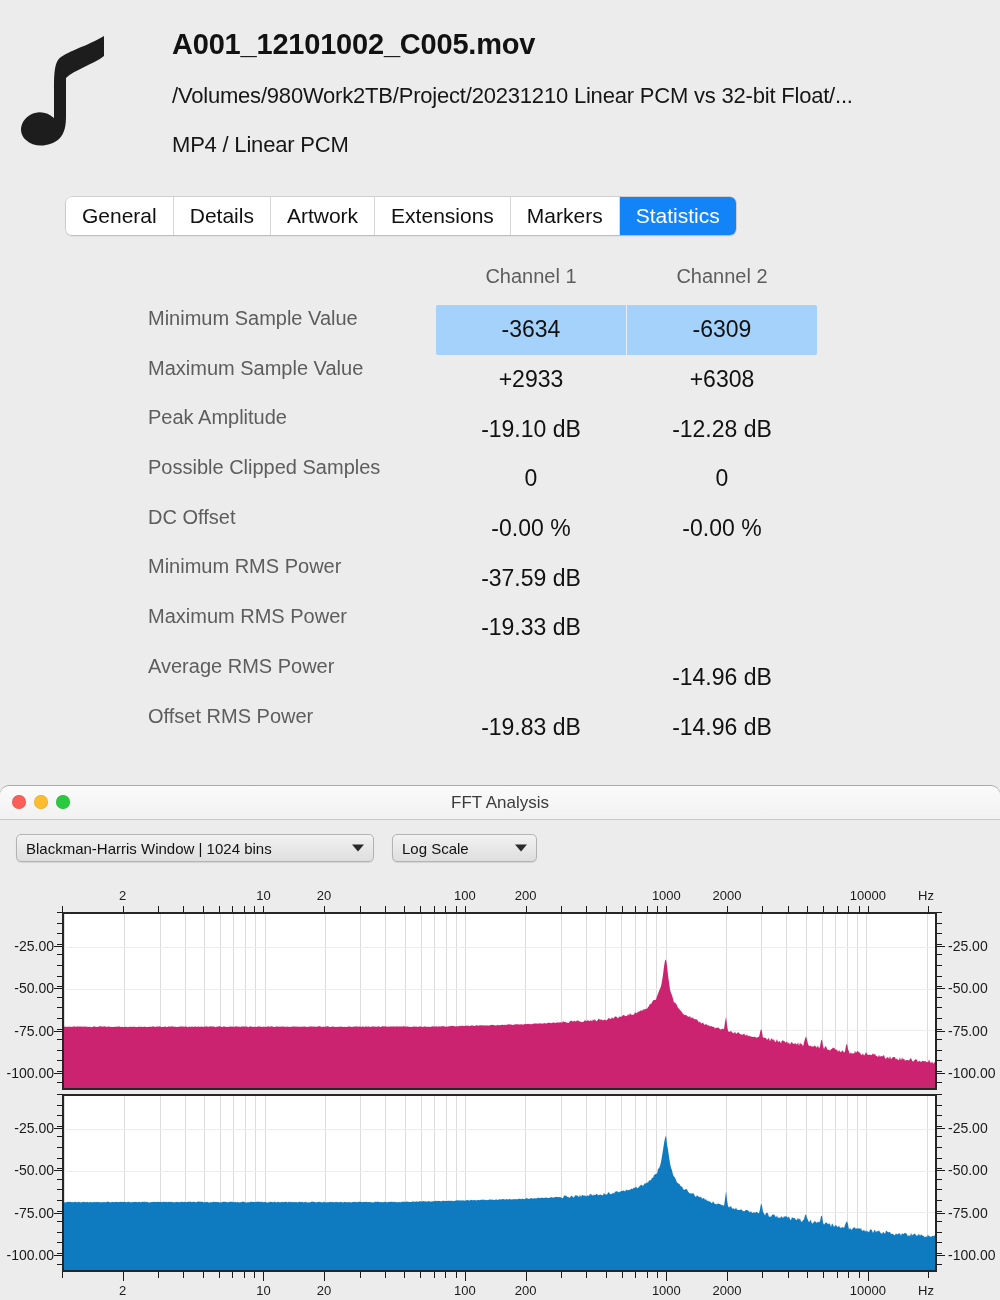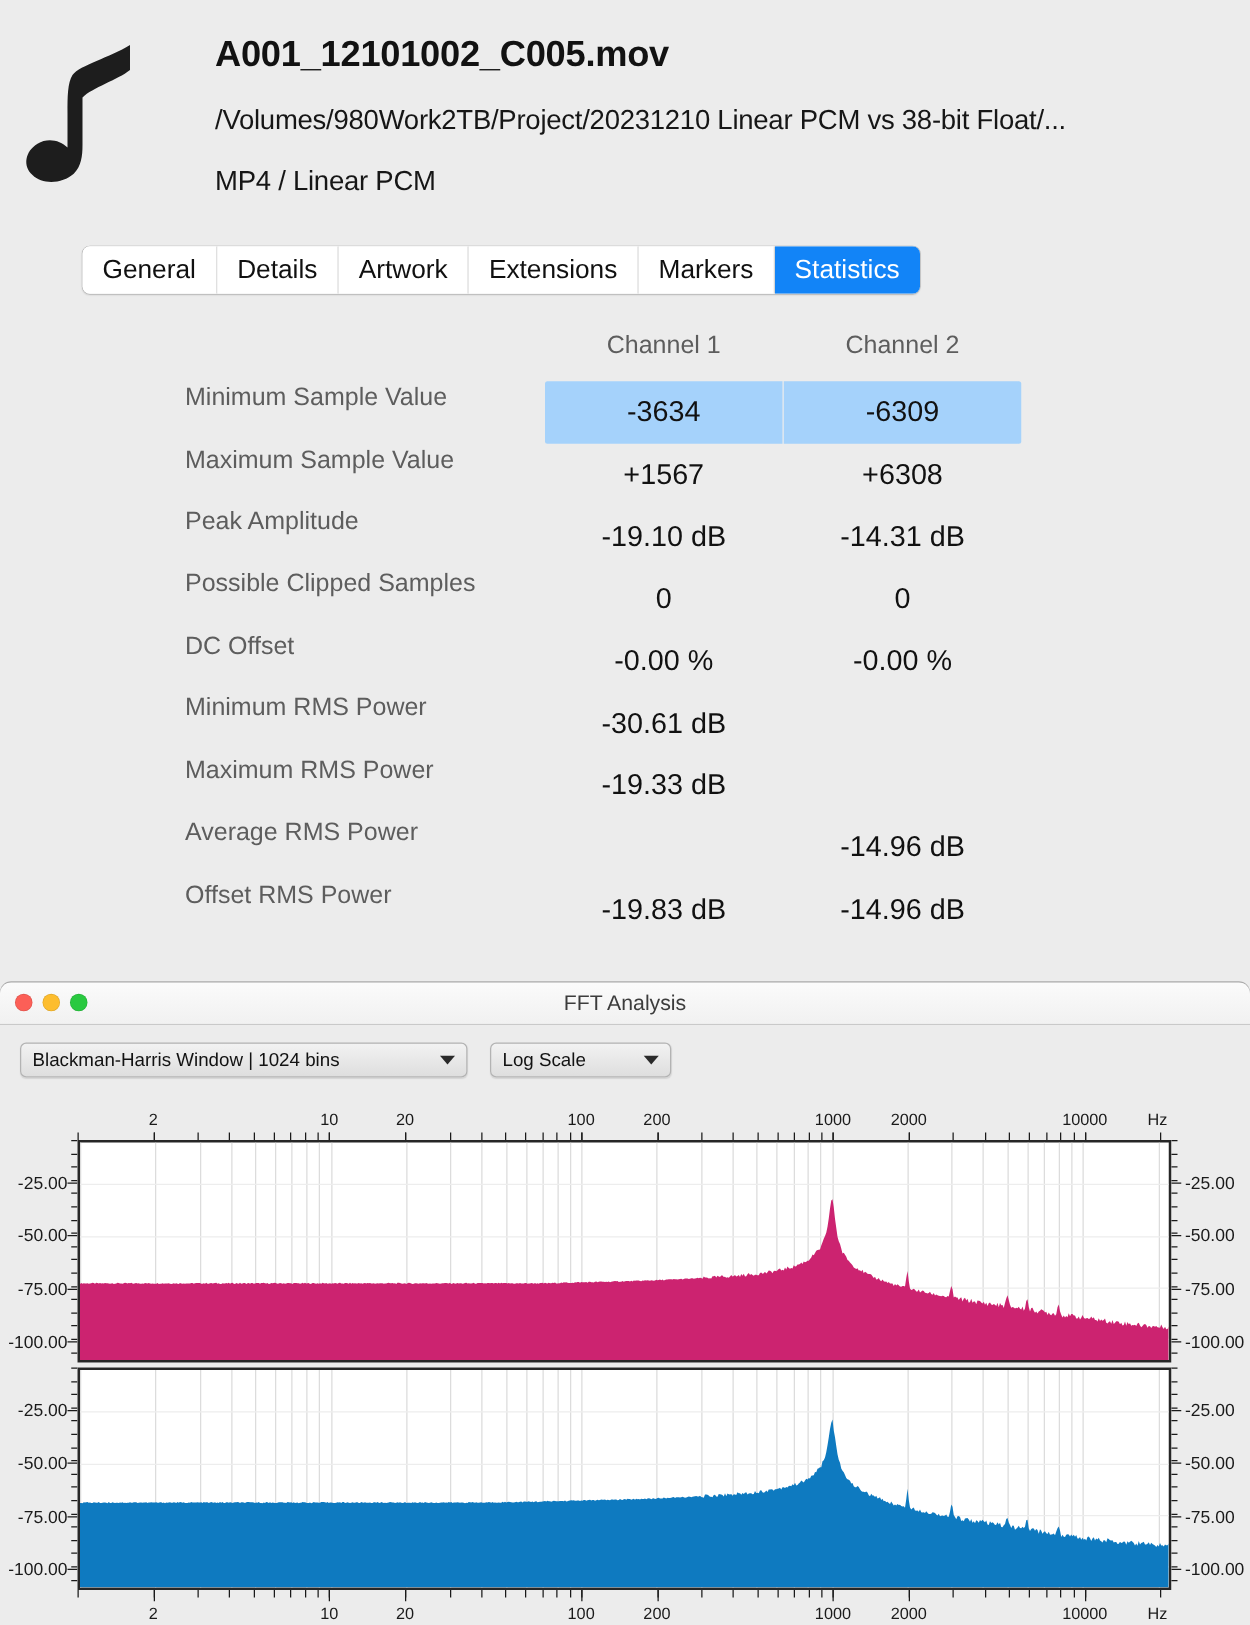--- a/index.html
+++ b/index.html
@@ -163,21 +163,21 @@
 
   <div id="file-header">
 
     <svg id="note-icon" viewBox="0 0 110 120">
       <path d="M86 6 C70 16 46 22 40 30 C36 36 36 48 36 60 L36 88
                C30 82 20 80 12 85 C2 91 0 103 8 110 C16 118 32 117 41 109
                C47 103 48 95 48 86 L48 48 C56 40 76 34 86 26 Z" fill="#1d1d1d"></path>
     </svg>
 
     <div id="file-title">A001_12101002_C005.mov</div>
-    <div id="file-path">/Volumes/980Work2TB/Project/20231210 Linear PCM vs 38-bit Float/...</div>
+    <div id="file-path">/Volumes/980Work2TB/Project/20231210 Linear PCM vs 32-bit Float/...</div>
     <div id="file-format">MP4 / Linear PCM</div>
   </div>
 
   <div id="tabbar">
       <div class="tab">
         <span>General</span>
       </div>
       <div class="tab">
         <span>Details</span>
       </div>
@@ -201,41 +201,41 @@
       <div class="ch-head" id="ch2-head">Channel 2</div>
     </div>
     <div id="rows">
         <div class="row sel">
           <div class="row-label">Minimum Sample Value</div>
           <div class="cell c1">-3634</div>
           <div class="cell c2">-6309</div>
         </div>
         <div class="row">
           <div class="row-label">Maximum Sample Value</div>
-          <div class="cell c1">+1567</div>
+          <div class="cell c1">+2933</div>
           <div class="cell c2">+6308</div>
         </div>
         <div class="row">
           <div class="row-label">Peak Amplitude</div>
           <div class="cell c1">-19.10 dB</div>
-          <div class="cell c2">-14.31 dB</div>
+          <div class="cell c2">-12.28 dB</div>
         </div>
         <div class="row">
           <div class="row-label">Possible Clipped Samples</div>
           <div class="cell c1">0</div>
           <div class="cell c2">0</div>
         </div>
         <div class="row">
           <div class="row-label">DC Offset</div>
           <div class="cell c1">-0.00 %</div>
           <div class="cell c2">-0.00 %</div>
         </div>
         <div class="row">
           <div class="row-label">Minimum RMS Power</div>
-          <div class="cell c1">-30.61 dB</div>
+          <div class="cell c1">-37.59 dB</div>
         </div>
         <div class="row">
           <div class="row-label">Maximum RMS Power</div>
           <div class="cell c1">-19.33 dB</div>
         </div>
         <div class="row">
           <div class="row-label">Average RMS Power</div>
           <div class="cell c2">-14.96 dB</div>
         </div>
         <div class="row">

